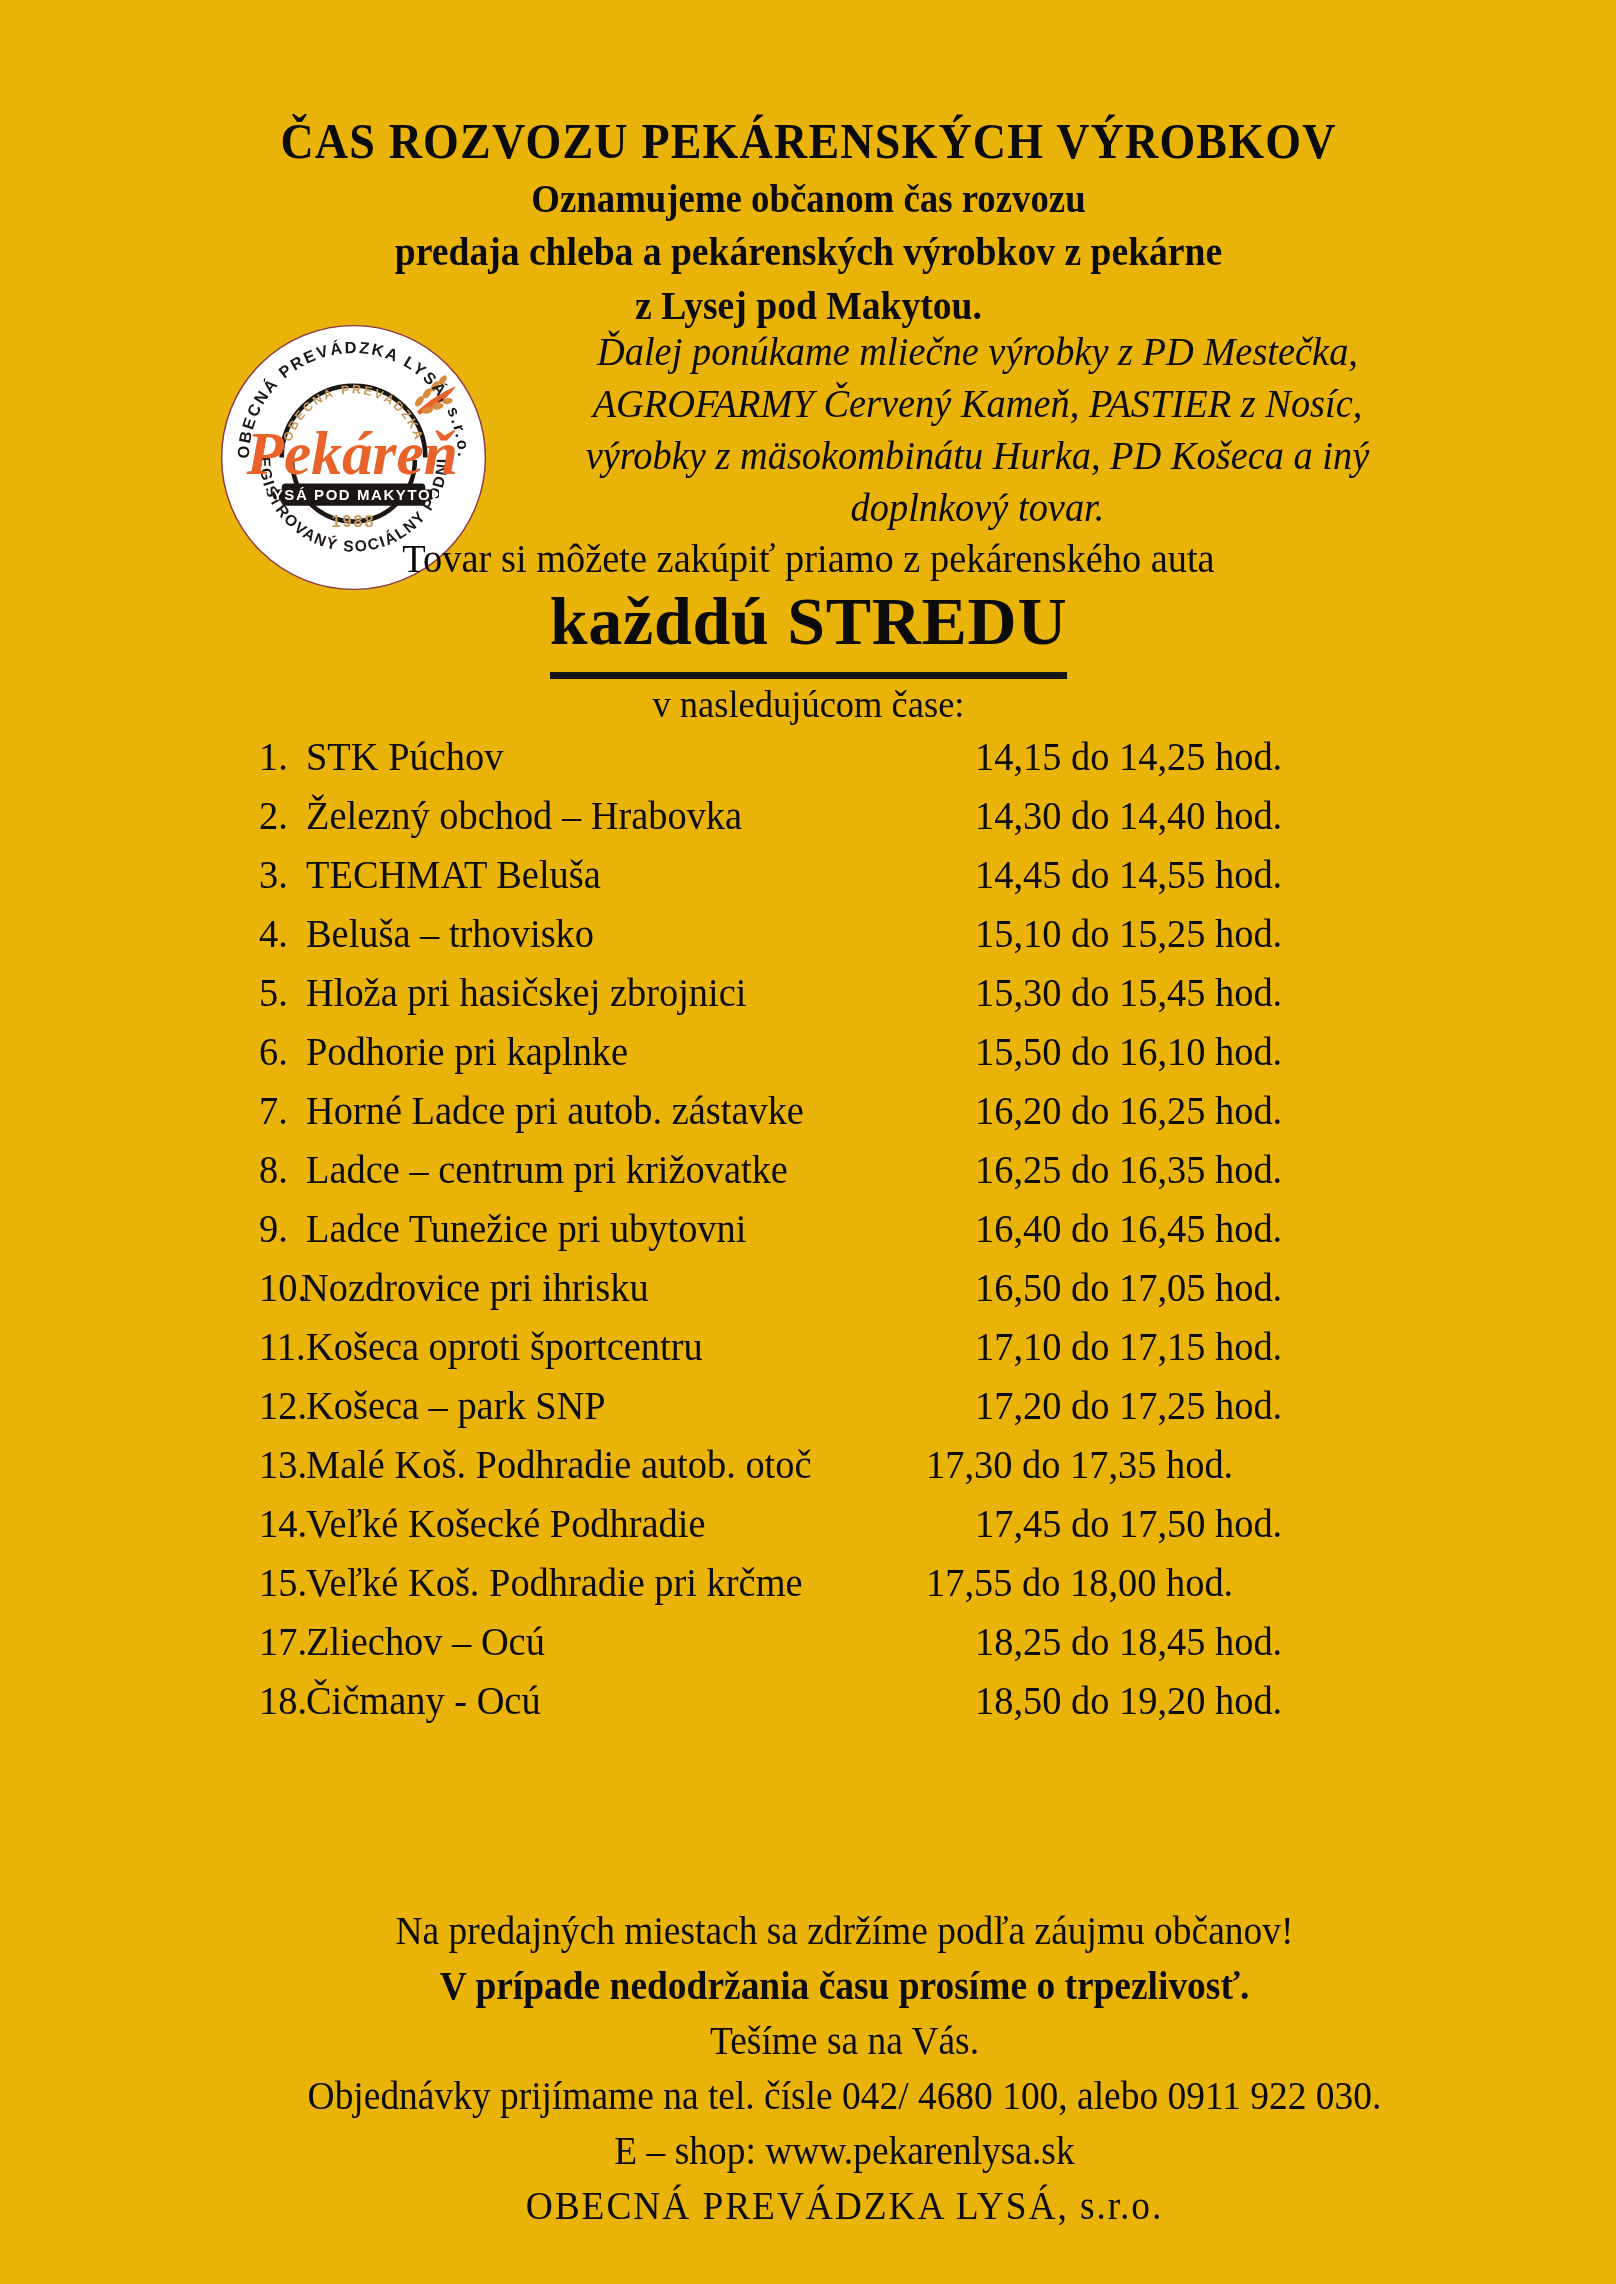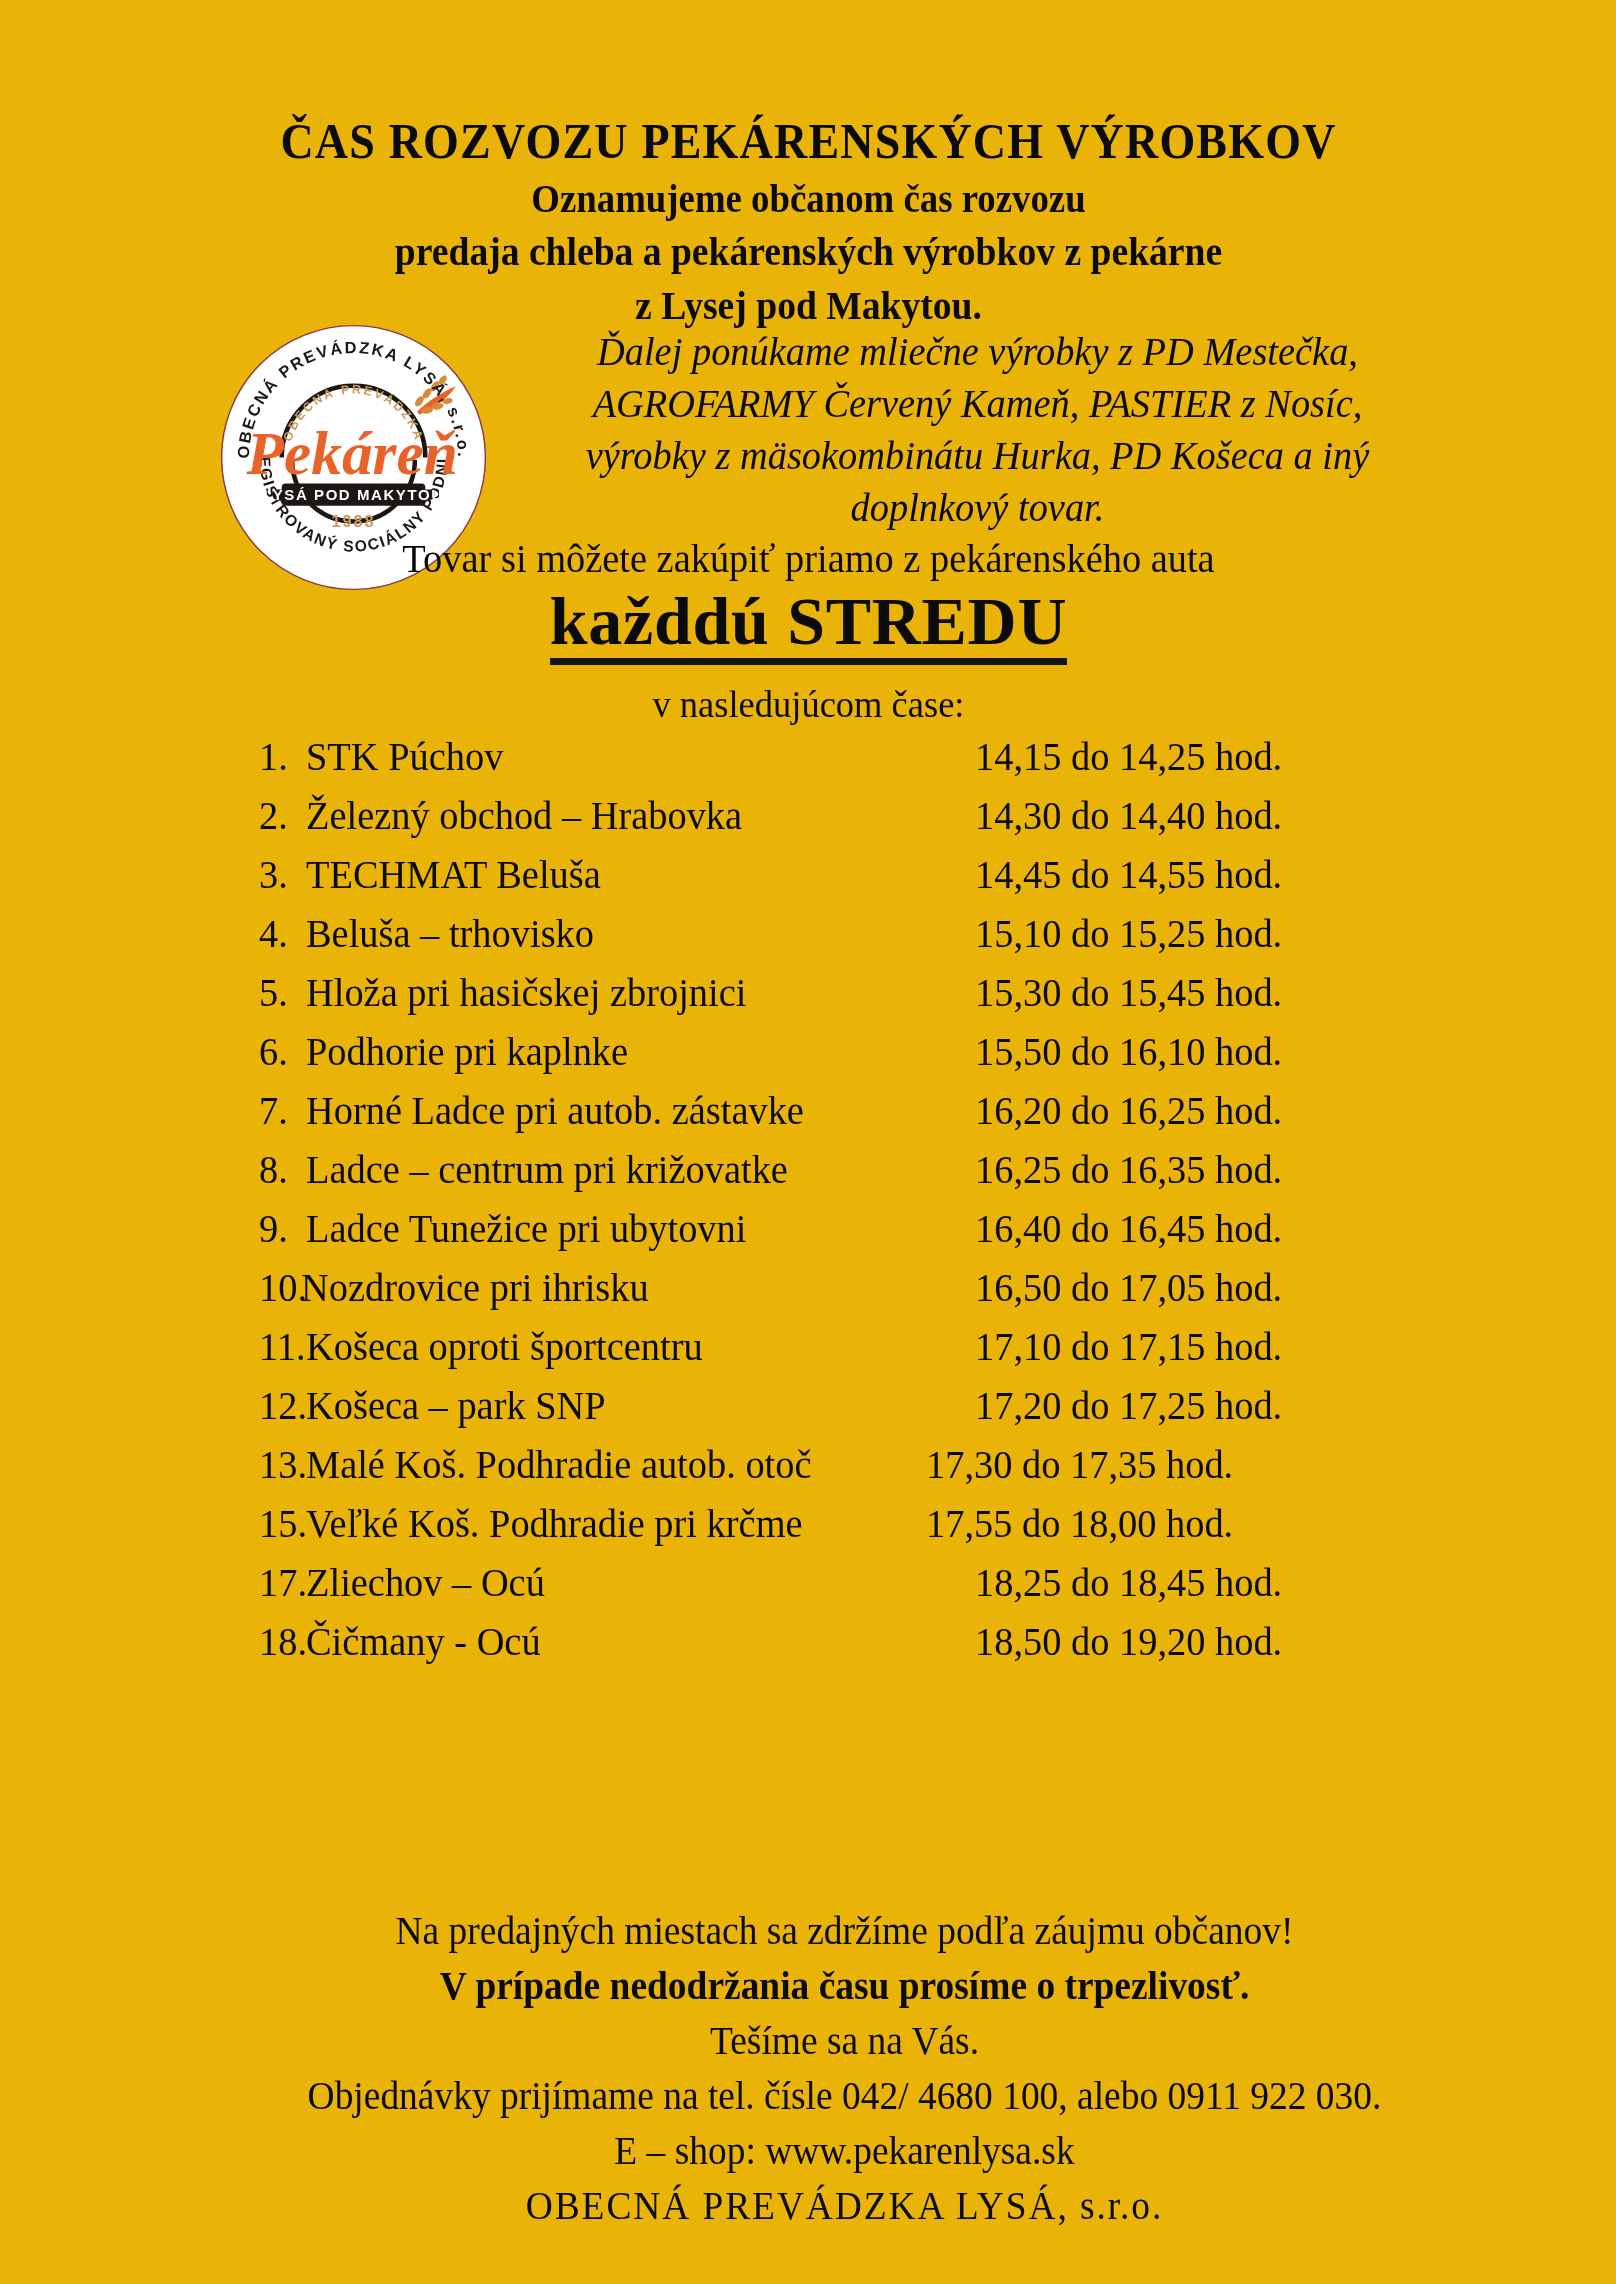--- a/index.html
+++ b/index.html
@@ -97,21 +97,21 @@
     left: 0;
     width: 1617px;
     text-align: center;
   }
   .day {
     display: inline-block;
     font-weight: bold;
     font-size: 68px;
     letter-spacing: 0.7px;
     border-bottom: 7.2px solid #141414;
-    padding-bottom: 0;
+    padding-bottom: 14px;
     line-height: 1.08;
   }
 
   .casie {
     position: absolute;
     top: 682px;
     left: 0;
     width: 1617px;
     text-align: center;
     font-size: 38px;
@@ -314,20 +314,25 @@
       <div class="row">
         <span class="num">12.</span>
         <span class="place">Košeca –      park SNP</span>
         <span class="time">17,20 do 17,25 hod.</span>
       </div>
       <div class="row shift-time">
         <span class="num">13.</span>
         <span class="place">Malé Koš. Podhradie autob. otoč</span>
         <span class="time">17,30 do 17,35 hod.</span>
       </div>
+      <div class="row">
+        <span class="num">14.</span>
+        <span class="place">Veľké Košecké Podhradie</span>
+        <span class="time">17,45 do 17,50 hod.</span>
+      </div>
       <div class="row shift-time">
         <span class="num">15.</span>
         <span class="place">Veľké Koš. Podhradie pri krčme</span>
         <span class="time">17,55 do 18,00 hod.</span>
       </div>
       <div class="row">
         <span class="num">17.</span>
         <span class="place">Zliechov – Ocú</span>
         <span class="time">18,25 do 18,45 hod.</span>
       </div>

